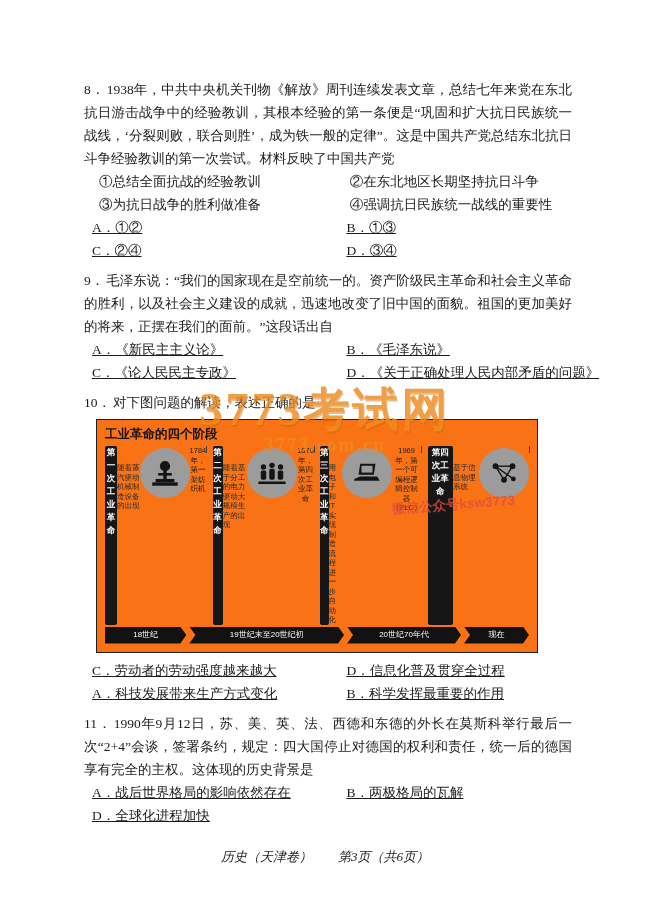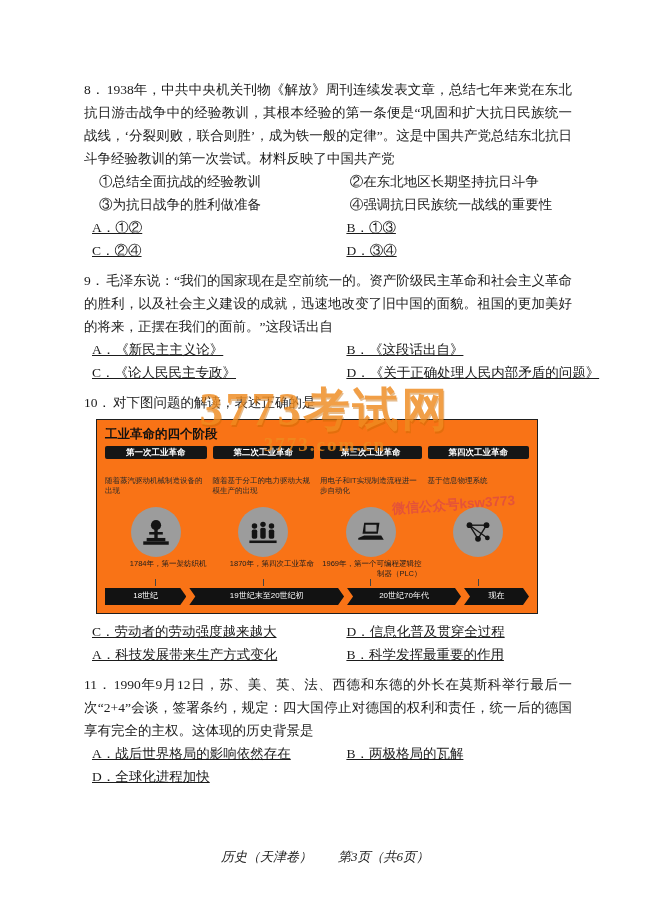--- a/index.html
+++ b/index.html
@@ -37,42 +37,42 @@
     background:#f97316;
     padding:6px 8px 8px 8px;
     font-family:"Liberation Sans","DejaVu Sans",sans-serif;
     text-align:left;
   }
   .diagram-title{
     font-weight:bold;font-size:12.5px;line-height:16px;
     color:#111;margin-bottom:4px;
   }
   .stages{display:grid;grid-template-columns:repeat(4,1fr);gap:6px;}
-  .stage{display:flex;flex-direction:column;align-items:stretch;}
+  .stage{display:flex;flex-direction:row;align-items:stretch;}
   .stage-header{
     background:#161616;color:#fff;
     font-size:8.5px;font-weight:bold;line-height:13px;
     text-align:center;border-radius:2px;
   }
   .stage-desc{
     font-size:7.5px;line-height:9.5px;color:#2a2a2a;
     min-height:29px;margin-top:17px;text-align:left;
   }
   .stage-circle{
     width:50px;height:50px;border-radius:50%;
     background:#9c9c9c;
     margin:2px auto 2px auto;
     display:flex;align-items:center;justify-content:center;
     flex:none;
   }
   .stage-circle svg{display:block;}
   .stage-circle svg *{fill:#141414;}
   .stage-circle svg .stroked{fill:none;stroke:#141414;stroke-width:1.6;}
   .stage-year{
-    font-size:7.5px;line-height:9.5px;text-align:right;
+    font-size:7.5px;line-height:9.5px;text-align:center;
     min-height:20px;color:#1d1d1d;
   }
   .connector{width:1px;height:7px;background:#444;margin:0 auto;}
   .timeline{display:flex;gap:3px;margin-top:2px;height:17px;}
   .tl-seg{
     background:#121212;color:#fff;
     font-size:8px;line-height:15px;text-align:center;
     clip-path:polygon(0 0,calc(100% - 6px) 0,100% 50%,calc(100% - 6px) 100%,0 100%,6px 50%);
     padding:0 8px;
   }
@@ -134,21 +134,21 @@
       <div class="row2 opts">
         <span>C．②④</span>
         <span>D．③④</span>
       </div>
     </section>
 
     <section class="q">
       <p class="stem"><span class="qnum">9．</span><span>毛泽东说：“我们的国家现在是空前统一的。资产阶级民主革命和社会主义革命的胜利，以及社会主义建设的成就，迅速地改变了旧中国的面貌。祖国的更加美好的将来，正摆在我们的面前。”这段话出自</span></p>
       <div class="row2 opts">
         <span>A．《新民主主义论》</span>
-        <span>B．《这段话出自》</span>
+        <span>B．《毛泽东说》</span>
       </div>
       <div class="row2 opts">
         <span>C．《论人民民主专政》</span>
         <span>D．《关于正确处理人民内部矛盾的问题》</span>
       </div>
     </section>
 
     <section class="q">
       <p class="stem"><span class="qnum">10．</span><span>对下图问题的解读，表述正确的是</span></p>
 

